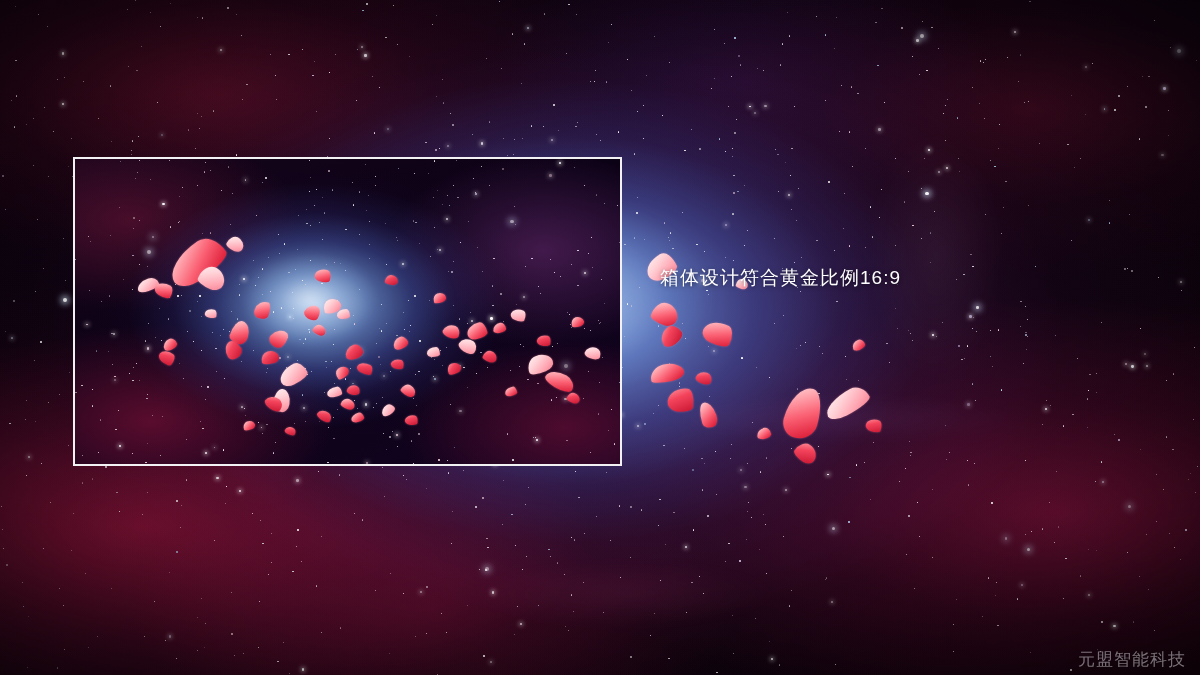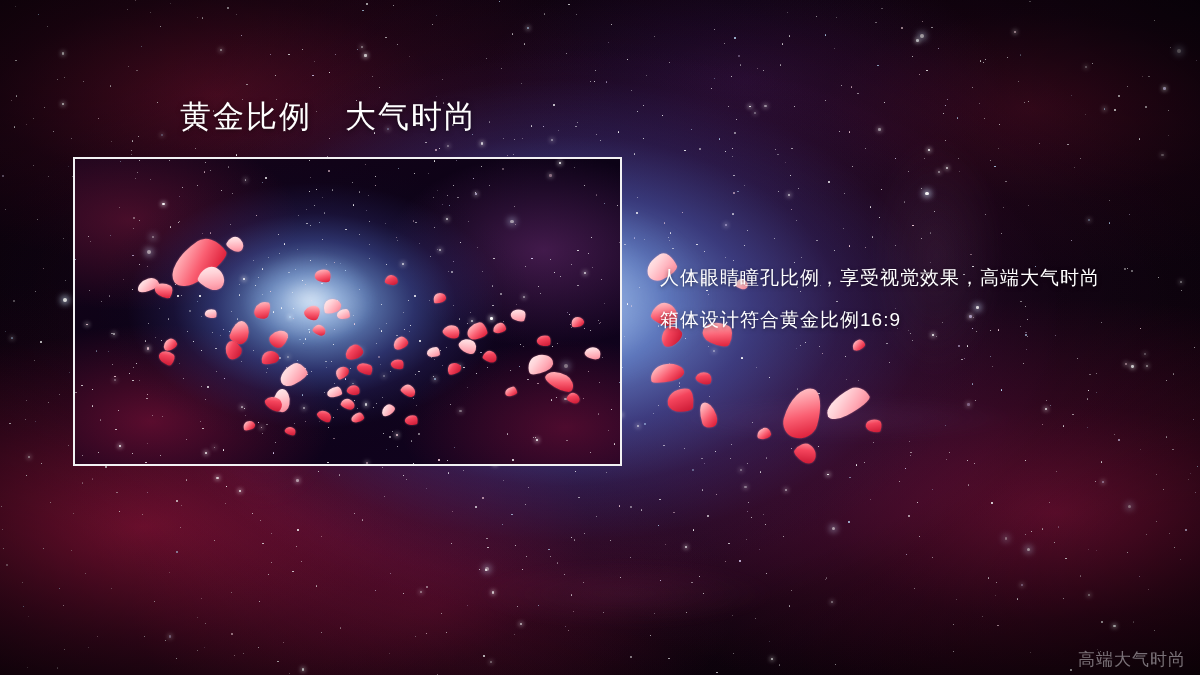--- a/index.html
+++ b/index.html
@@ -1816,22 +1816,20 @@
         <div class="petal" style="left: 496px; top: 158px; width: 13px; height: 10px; transform: rotate(-16deg); border-radius: 45% 55% 40% 60% / 75% 60% 40% 25%;"></div>
         <div class="petal pale" style="left: 510px; top: 188px; width: 16px; height: 12px; transform: rotate(20deg);"></div>
         <div class="petal pale" style="left: 130px; top: 150px; width: 12px; height: 9px; transform: rotate(14deg); border-radius: 70% 30% 62% 38% / 62% 72% 28% 38%;"></div>
         <div class="petal" style="left: 168px; top: 262px; width: 12px; height: 9px; transform: rotate(-20deg); border-radius: 45% 55% 40% 60% / 75% 60% 40% 25%;"></div>
         <div class="petal deep" style="left: 210px; top: 268px; width: 11px; height: 8px; transform: rotate(26deg);"></div>
         <div class="petal" style="left: 430px; top: 228px; width: 12px; height: 9px; transform: rotate(-10deg); border-radius: 70% 30% 62% 38% / 62% 72% 28% 38%;"></div>
         <div class="petal deep" style="left: 492px; top: 234px; width: 13px; height: 10px; transform: rotate(18deg); border-radius: 45% 55% 40% 60% / 75% 60% 40% 25%;"></div>
       </div>
   </div>
 
-  <div id="headline">黄金比例　大气时尚</div>
 
   <div id="body-copy">
-    <span class="line">人体眼睛瞳孔比例，享受视觉效果，高端大气时尚</span>
     <span class="line">箱体设计符合黄金比例16:9</span>
   </div>
 
-  <div id="watermark">高端大气时尚</div>
+  <div id="watermark">元盟智能科技</div>
 
 </div>
 
 </body></html>

